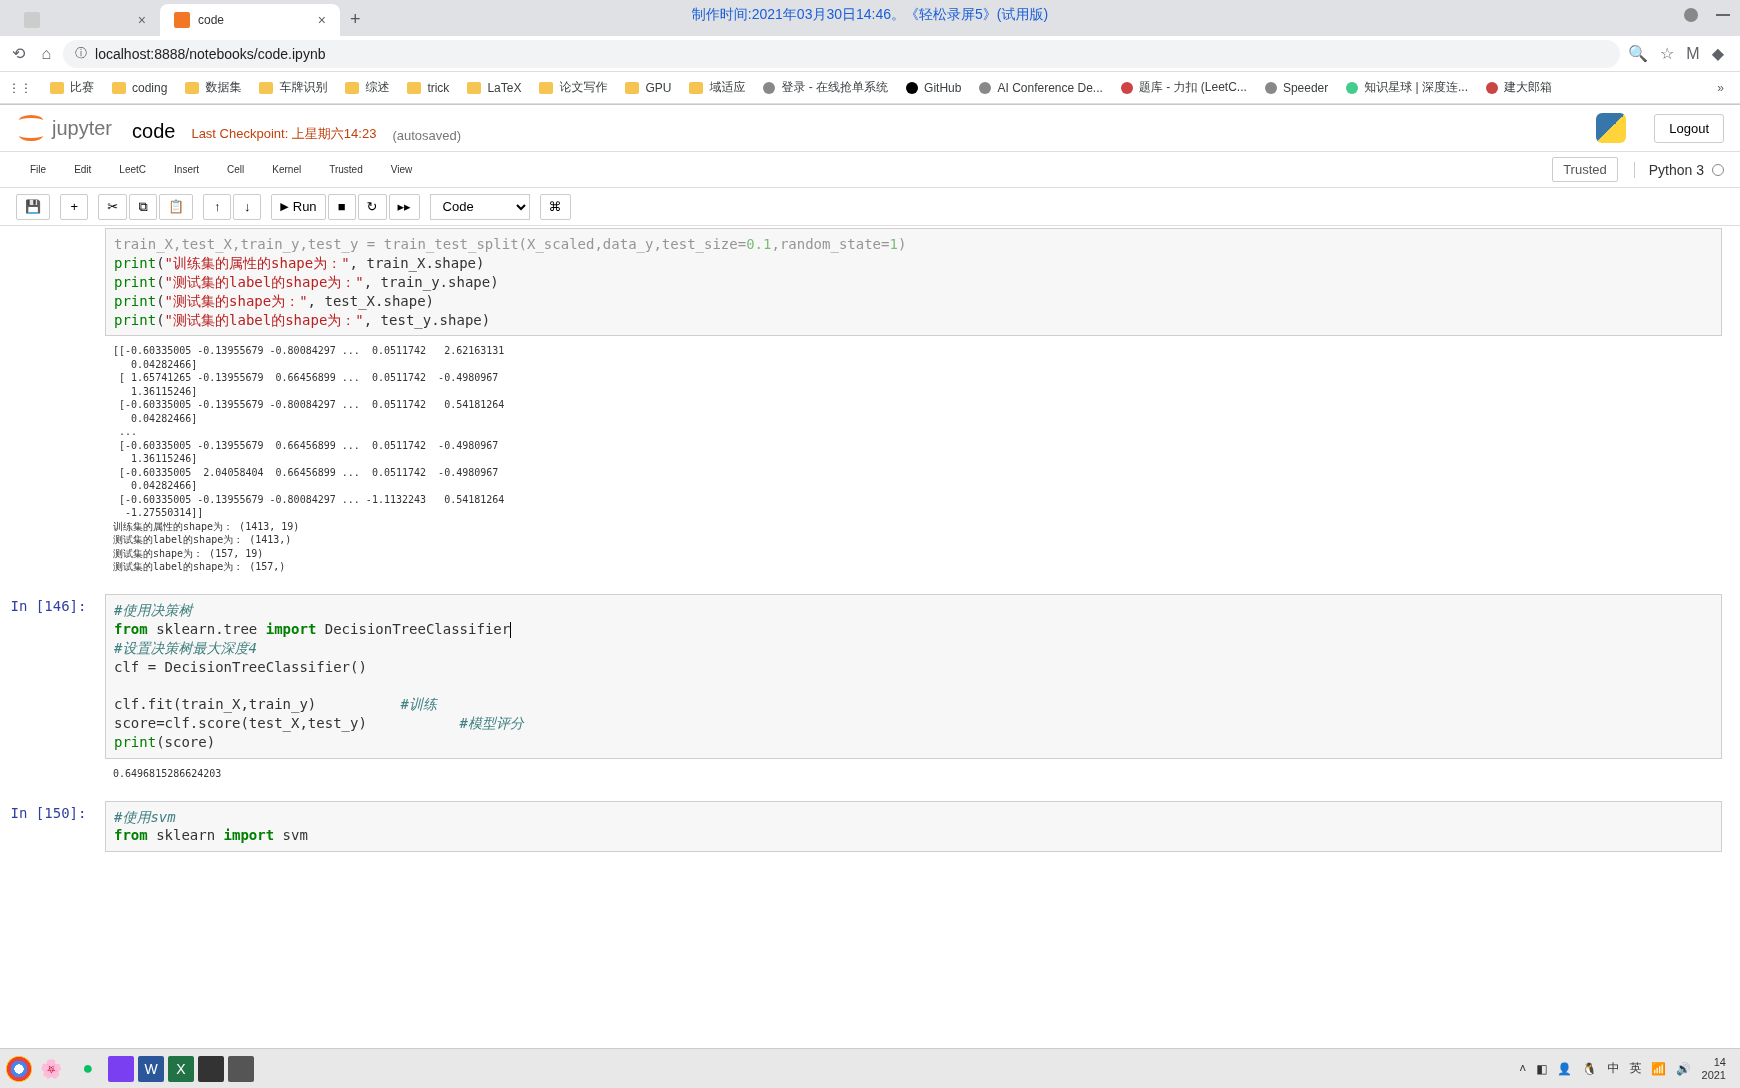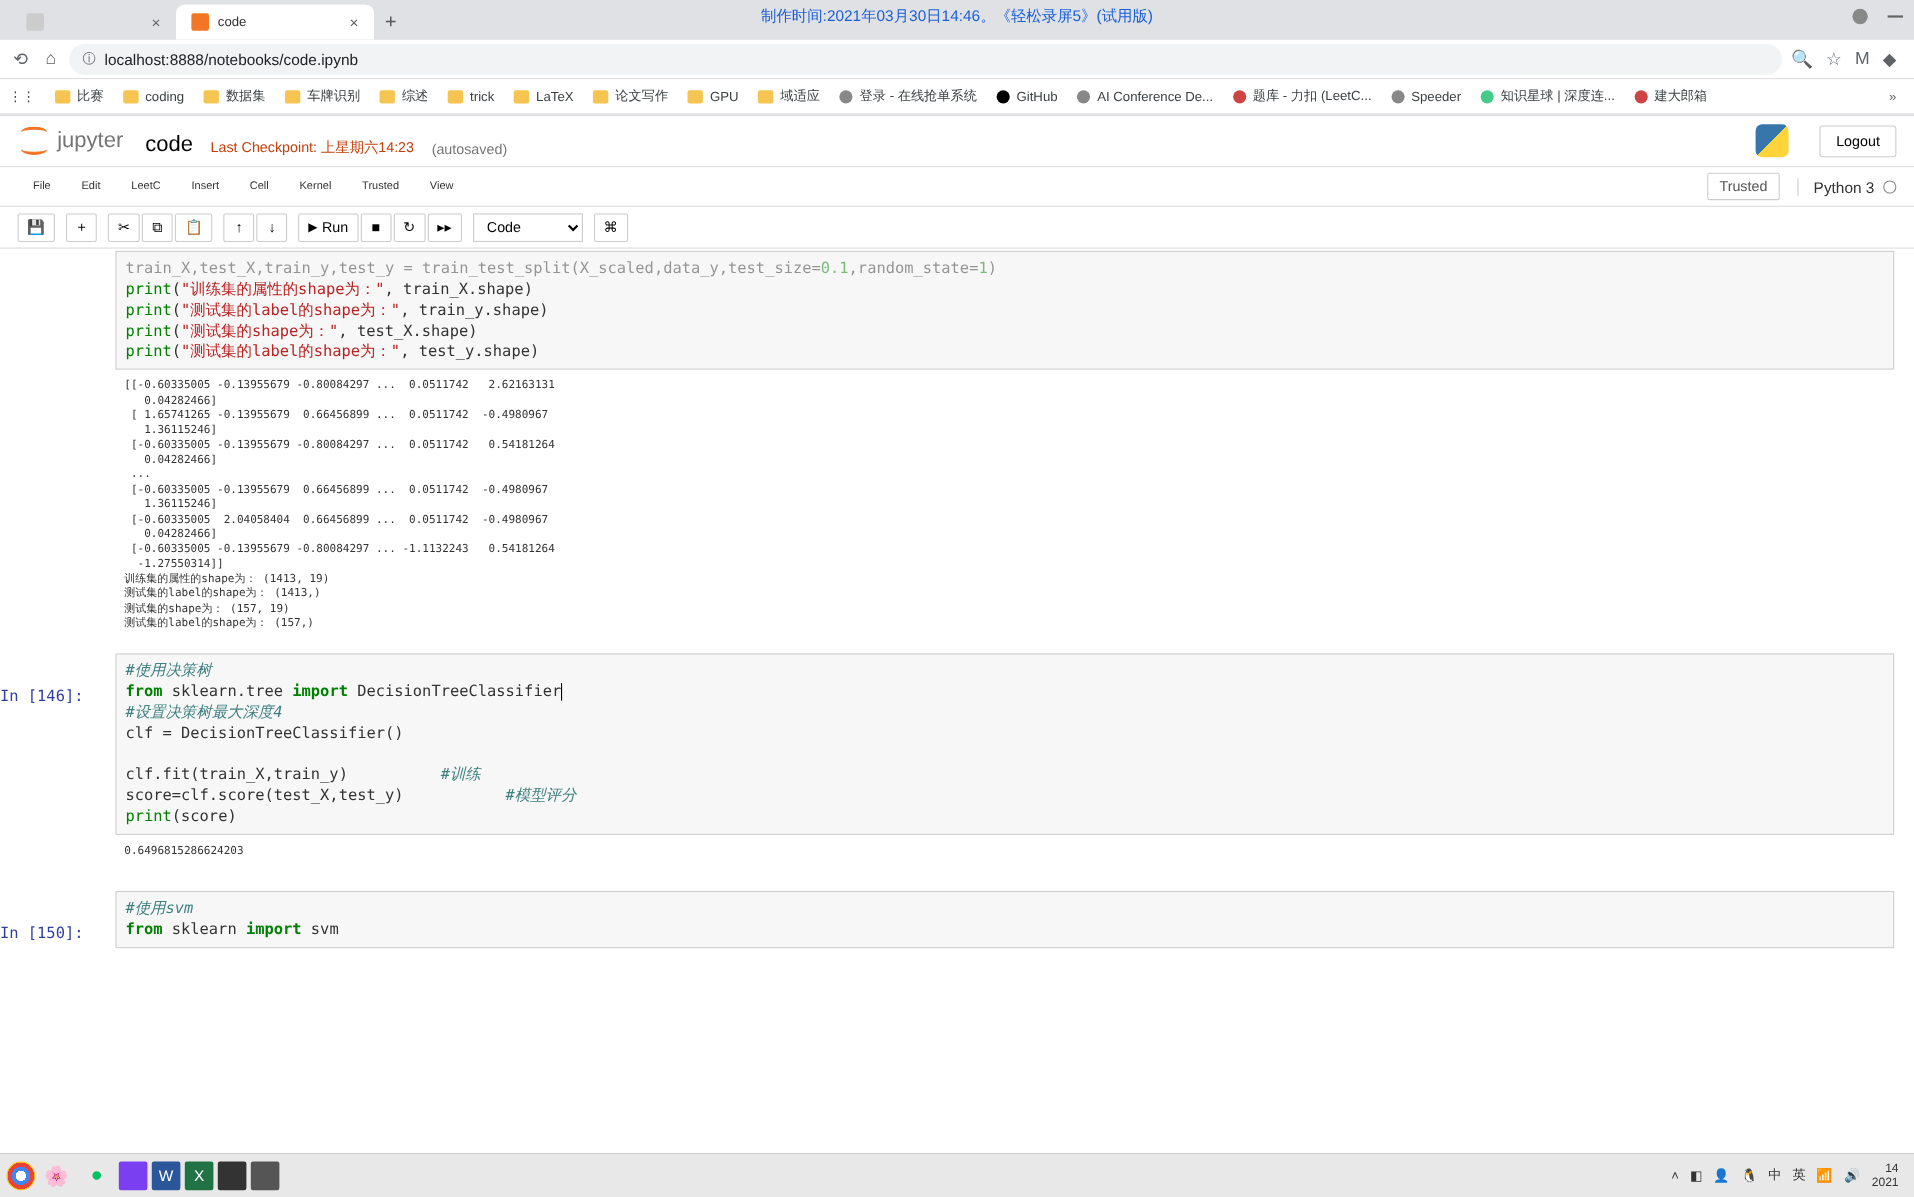--- a/index.html
+++ b/index.html
@@ -58,21 +58,21 @@
 
 .toolbar { display: flex; align-items: center; padding: 4px 16px; border-bottom: 1px solid #ddd; gap: 4px; height: 38px; }
 .tool-btn { padding: 4px 8px; border: 1px solid #ccc; border-radius: 2px; background: #fff; cursor: pointer; font-size: 13px; display: flex; align-items: center; gap: 4px; height: 26px; min-width: 28px; justify-content: center; }
 .tool-group { display: flex; gap: 2px; margin-right: 6px; }
 .cell-type-select { height: 26px; border: 1px solid #ccc; background: #fff; font-size: 13px; padding: 0 24px 0 8px; min-width: 100px; }
 .run-btn .play { font-size: 11px; }
 
 
 .notebook { padding: 0; overflow-y: auto; height: calc(1088px - 36px - 36px - 32px - 50px - 36px - 38px - 40px); }
 .cell { display: flex; margin: 2px 0; }
-.prompt { width: 105px; text-align: left; padding: 4px 8px 4px 0; font-family: monospace; font-size: 14px; color: #303f9f; flex-shrink: 0; margin-top: 27px; }
+.prompt { width: 105px; text-align: center; padding: 4px 8px 4px 0; font-family: monospace; font-size: 14px; color: #303f9f; flex-shrink: 0; }
 .cell-body { flex: 1; margin-right: 18px; }
 .input-area { border: 1px solid #cfcfcf; background: #f7f7f7; padding: 6px 8px; font-family: monospace; font-size: 14px; line-height: 1.35; white-space: pre; overflow-x: auto; }
 .output-area { padding: 6px 8px; font-family: monospace; font-size: 10px; line-height: 1.35; white-space: pre; }
 
 
 .c-kw { color: #008000; font-weight: bold; }
 .c-str { color: #ba2121; }
 .c-cmt { color: #408080; font-style: italic; }
 .c-bi { color: #008000; }
 .c-num { color: #008000; }

